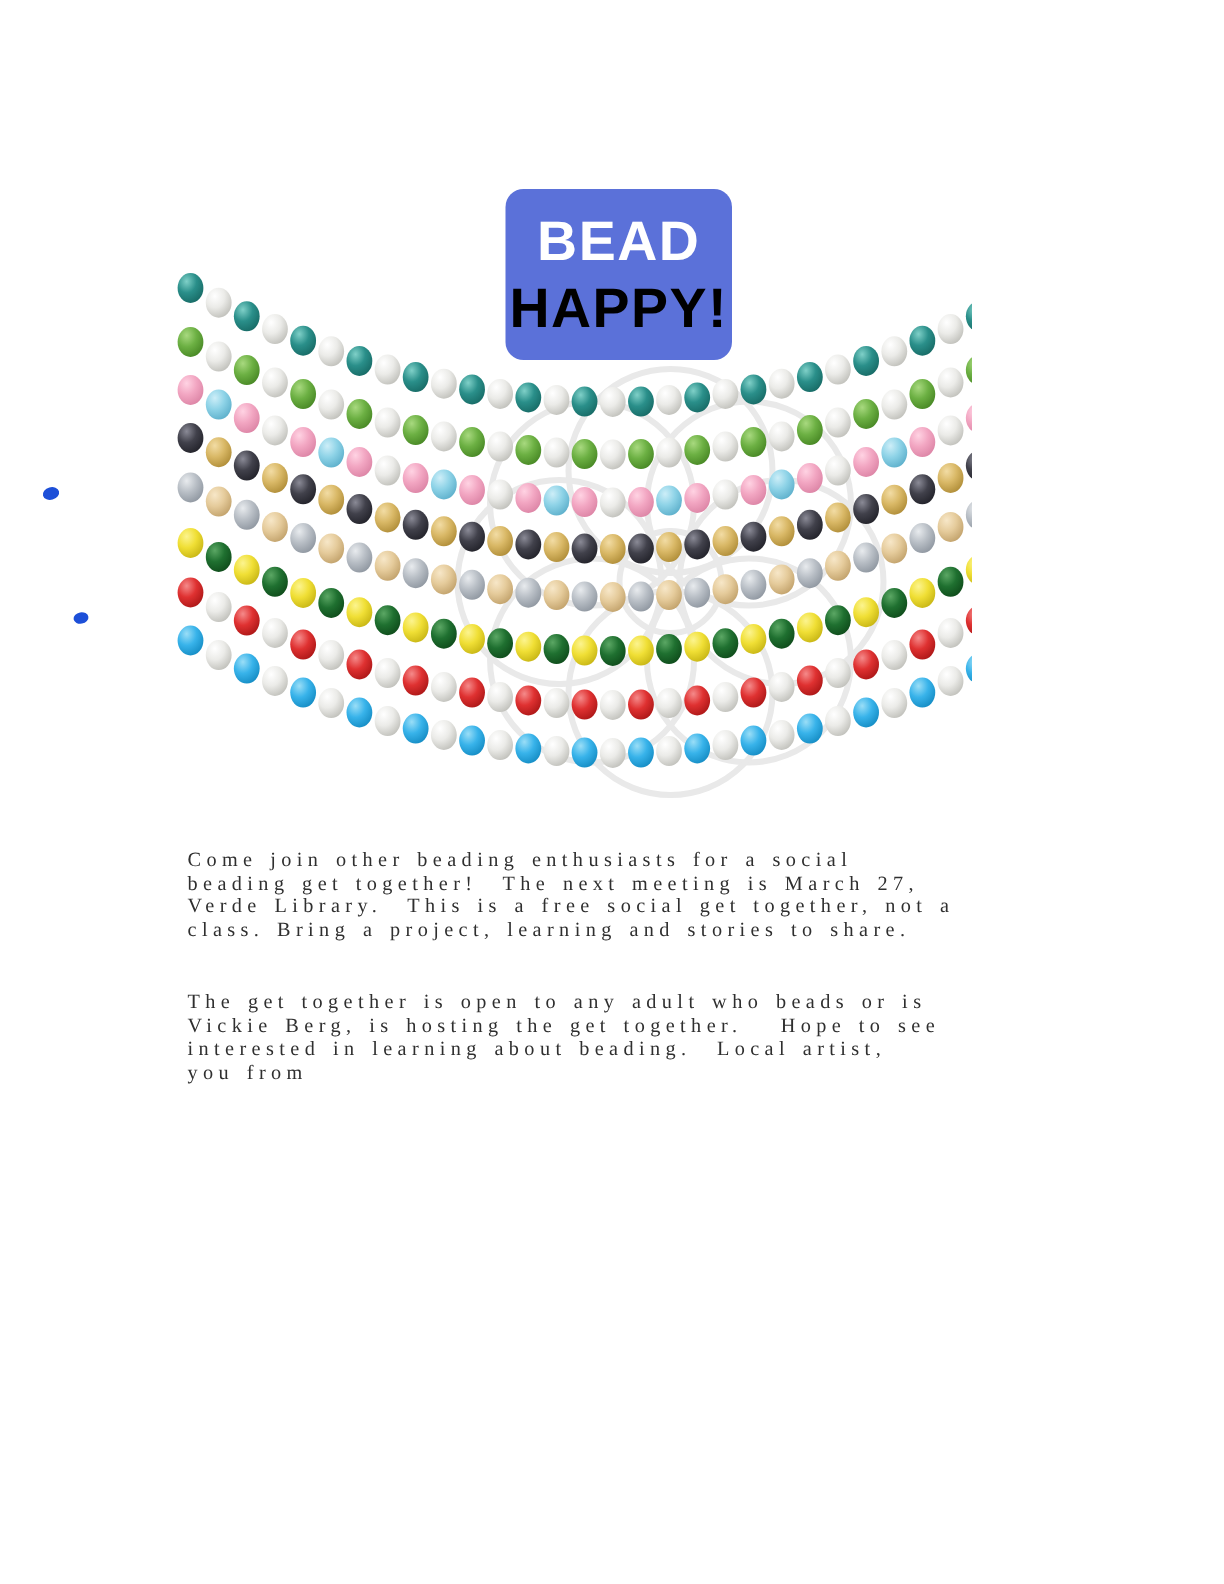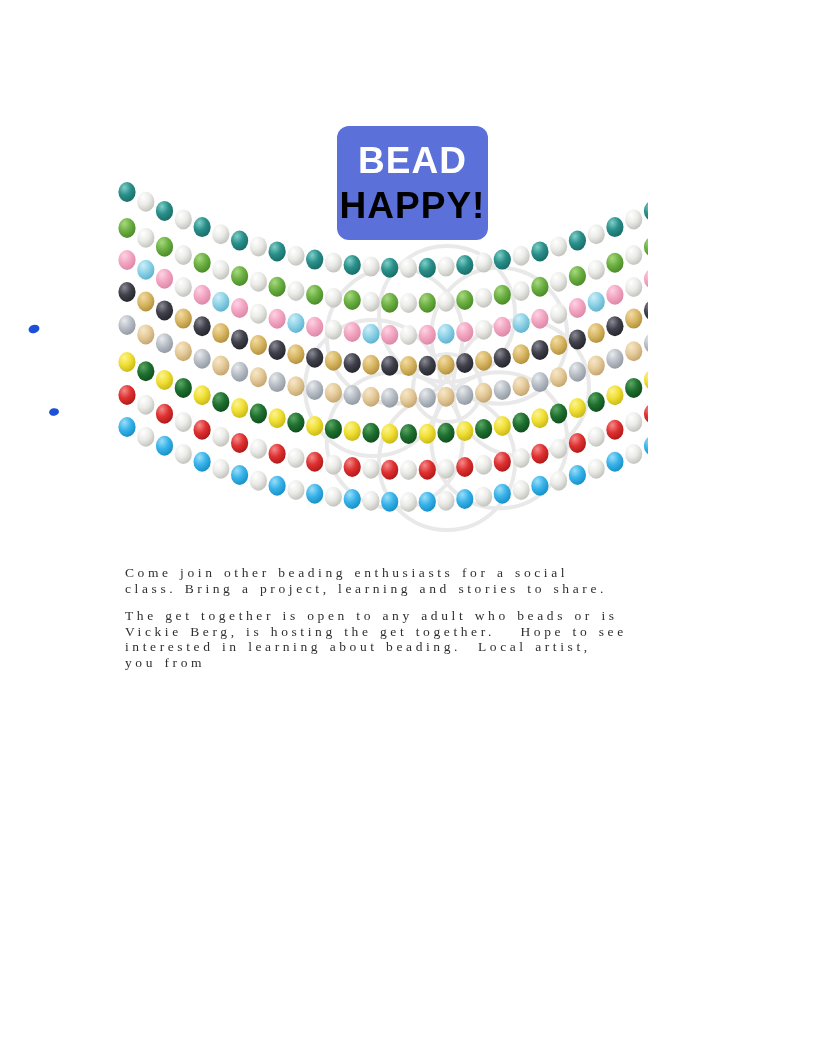--- a/index.html
+++ b/index.html
@@ -40,21 +40,21 @@
     color: #2f2f2f;
   }
   .line {
     white-space: pre;
     font-size: 13.5px;
     line-height: 15.5px;
     letter-spacing: 3.6px;
     word-spacing: 1.5px;
     font-family: Liberation Serif, serif;
   }
-  .para2 { margin-top: 12px; }
+  .para2 { margin-top: 33px; }
 </style>
 </head>
 <body>
 
 <div id="page">
 
   <svg id="artwork-svg" width="816" height="1056" viewBox="0 0 816 1056">
       <defs>
         <radialGradient id="g-teal" cx="35%" cy="28%" r="85%">
           <stop offset="0%" stop-color="#7fd0c8"></stop>
@@ -407,20 +407,22 @@
     </svg>
 
   <div id="badge" style="background: rgb(91, 113, 217);">
     <div class="badge-line" style="color: rgb(255, 255, 255);">BEAD</div>
     <div class="badge-line" style="color: #000000;">HAPPY!</div>
   </div>
 
   <div class="text-block">
     <div>
       <div class="line">Come join other beading enthusiasts for a social</div>
+      <div class="line">beading get together!  The next meeting is March 27,</div>
+      <div class="line">Verde Library.  This is a free social get together, not a</div>
       <div class="line">class. Bring a project, learning and stories to share.</div>
     </div>
     <div class="para2">
       <div class="line">The get together is open to any adult who beads or is</div>
       <div class="line">Vickie Berg, is hosting the get together.   Hope to see</div>
       <div class="line">interested in learning about beading.  Local artist,</div>
       <div class="line">you from</div>
     </div>
   </div>
 

